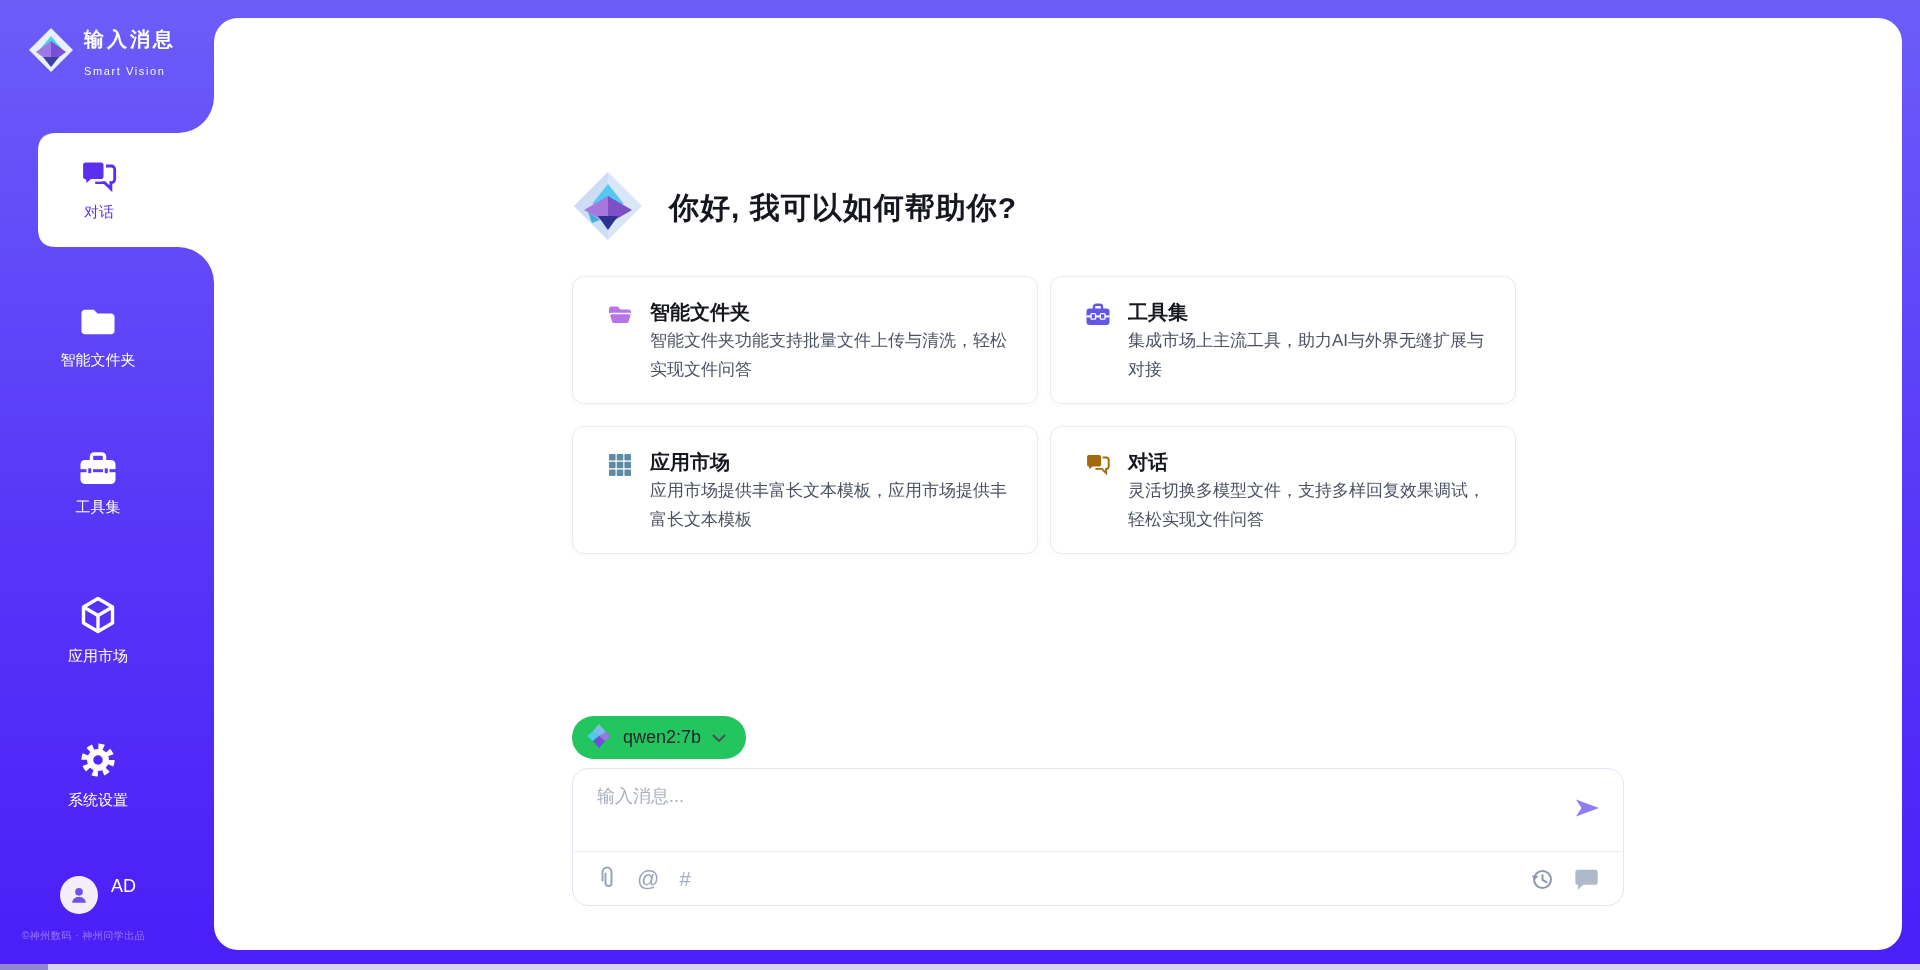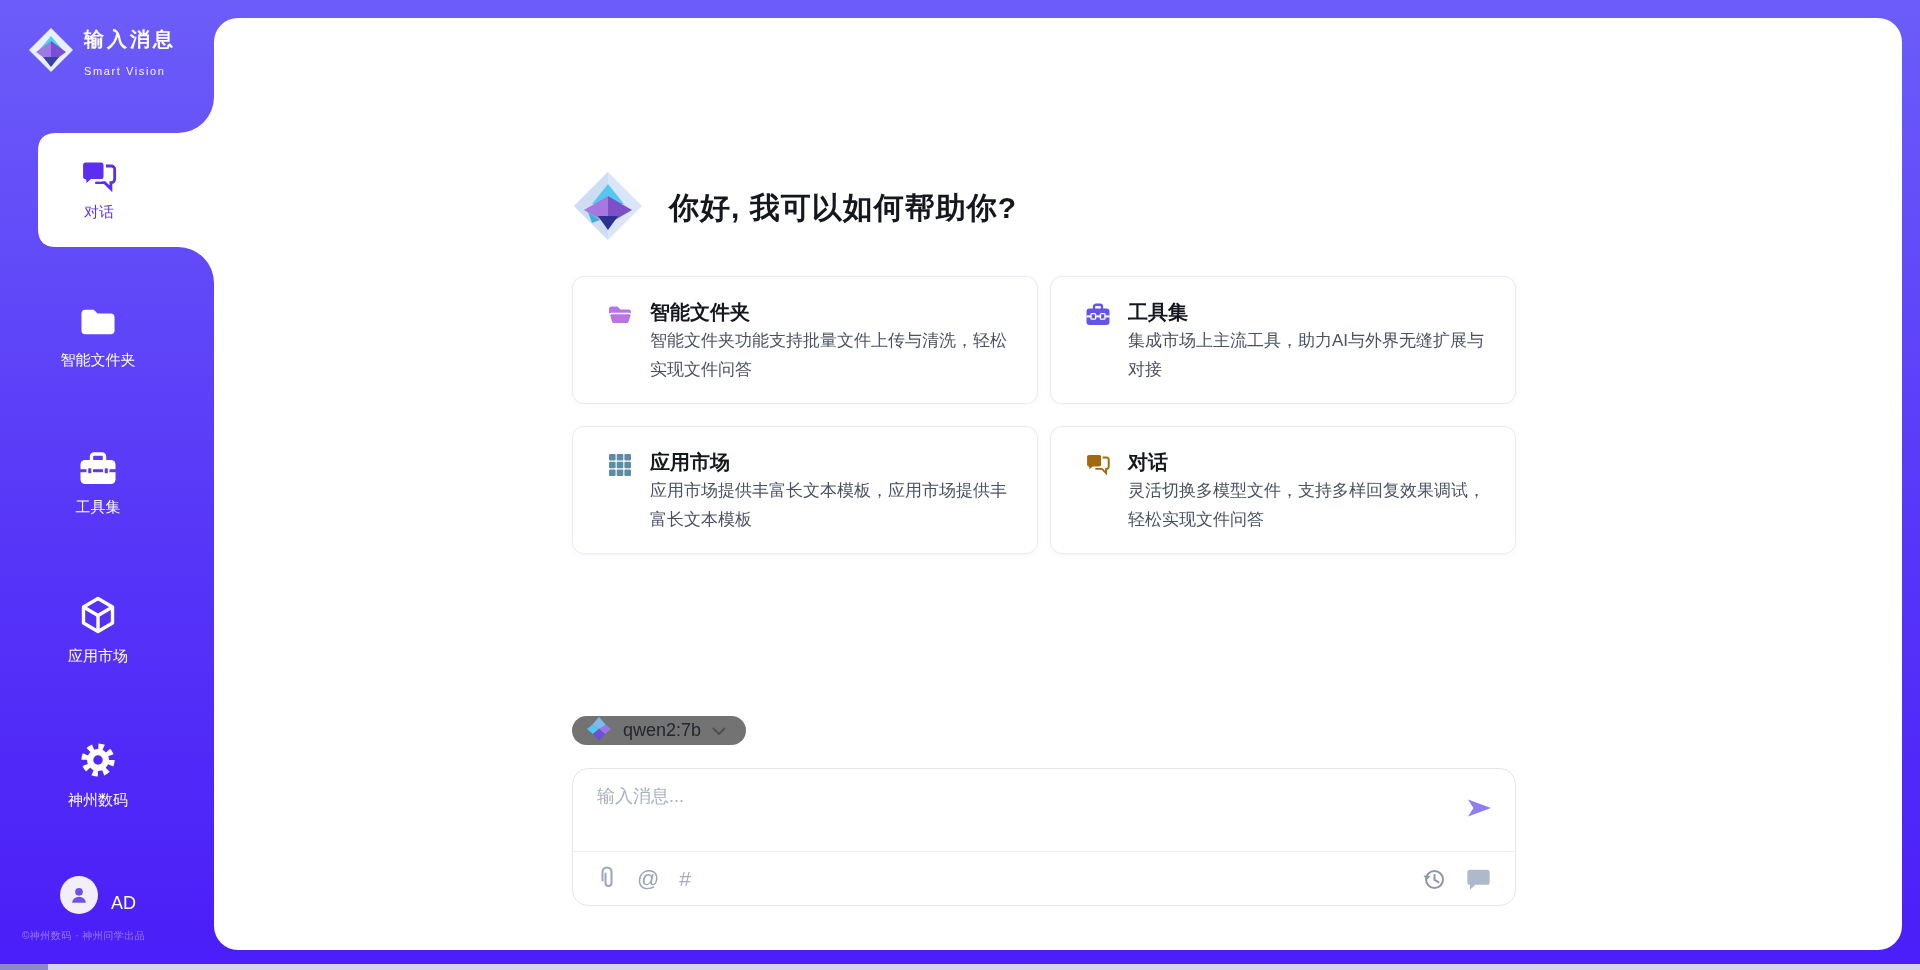--- a/index.html
+++ b/index.html
@@ -17,42 +17,42 @@
   .logo-cn { font-size:20px; font-weight:bold; letter-spacing:3px; }
   .logo-en { font-size:11px; letter-spacing:1.6px; margin-top:12px; opacity:.95; }
   .tab-svg { position:absolute; left:38px; top:97px; }
   .tab-content { position:absolute; left:38px; top:133px; width:122px; height:114px;
     display:flex; flex-direction:column; align-items:center; justify-content:center; gap:7px; cursor:pointer; }
   .tab-label { color:#5B2EF0; font-size:15px; }
   .nav-item { position:absolute; left:18px; width:160px; display:flex; flex-direction:column;
     align-items:center; gap:9px; color:#fff; font-size:15px; cursor:pointer; }
   .nav-folders { top:305px; } .nav-tools { top:452px; } .nav-apps { top:595px; } .nav-settings { top:741px; }
   .user-row { position:absolute; left:18px; top:876px; width:160px; display:flex;
-    align-items:flex-end; justify-content:center; gap:13px; color:#fff; font-size:18px; cursor:pointer; }
+    align-items:flex-start; justify-content:center; gap:13px; color:#fff; font-size:18px; cursor:pointer; }
   .avatar { width:38px; height:38px; border-radius:50%; background:#F2EFFB;
     display:flex; align-items:center; justify-content:center; }
   .sidebar-footer { position:absolute; left:22px; top:929px; color:rgba(255,255,255,.38);
     font-size:10px; letter-spacing:.5px; }
   
   .greeting { position:absolute; left:358px; top:152px; display:flex; align-items:center; gap:25px; }
   .greeting-text { font-size:30px; font-weight:bold; color:#15171E; letter-spacing:1px; }
   
   .cards { position:absolute; left:358px; top:258px; width:944px; display:grid;
     grid-template-columns:1fr 1fr; gap:22px 12px; }
   .card { height:128px; border:1px solid #E9EBF3; border-radius:12px; background:#fff;
     box-shadow:0 1px 5px rgba(96,96,160,.05); padding:22px 24px 0 34px; display:flex; gap:17px; cursor:pointer; }
   .card-icon { flex:0 0 26px; margin-top:3px; }
   .card-title { font-size:20px; font-weight:bold; color:#15171E; }
   .card-desc { margin-top:0; font-size:17px; line-height:29px; color:#4A5262; }
   
-  .model-pill { position:absolute; left:358px; top:698px; height:29px; display:inline-flex;
-    align-items:center; gap:11px; padding:0 20px 0 14px; background:#737373; border-radius:22px; cursor:pointer; }
+  .model-pill { position:absolute; left:358px; top:698px; height:43px; display:inline-flex;
+    align-items:center; gap:11px; padding:0 20px 0 14px; background:#22c55e; border-radius:22px; cursor:pointer; }
   .model-name { font-size:18px; color:#23262E; }
   
-  .composer { position:absolute; left:358px; top:750px; width:944px; height:138px;
+  .composer { position:absolute; left:358px; top:750px; width:1052px; height:138px;
     border:1px solid #E3E6F1; border-radius:16px; background:#fff; }
   .composer textarea { position:absolute; left:24px; top:15px; width:840px; height:58px;
     border:none; outline:none; resize:none; background:transparent; font-size:18px;
     font-family:inherit; color:#333; }
   .composer textarea::placeholder { color:#A8AFBD; }
   .send-btn { position:absolute; right:22px; top:27px; cursor:pointer; line-height:0; }
   .comp-divider { position:absolute; left:1px; right:1px; top:82px; height:1px; background:#EBEDF4; }
   .comp-row { position:absolute; left:24px; right:24px; top:83px; height:54px;
     display:flex; align-items:center; justify-content:space-between; }
   .comp-left, .comp-right { display:flex; align-items:center; gap:20px; }
@@ -282,21 +282,21 @@
       <defs>
         <mask id="mGear">
           <circle cx="20" cy="20" r="11.5" fill="#fff"></circle>
           <circle cx="20" cy="20" r="13.5" fill="none" stroke="#fff" stroke-width="8" stroke-dasharray="5.3 5.3"></circle>
           <circle cx="20" cy="20" r="5" fill="#000"></circle>
         </mask>
       </defs>
       <rect width="40" height="40" fill="#fff" mask="url(#mGear)"></rect>
     </svg>
   </span>
-  <span>神州数码</span>
+  <span>系统设置</span>
 </div>
 
 <div class="user-row">
   <span class="avatar">
     <svg width="22" height="22" viewBox="0 0 24 24">
       <circle cx="12" cy="8.5" r="4.2" fill="#6D52E8"></circle>
       <path d="M4.5 20.5 a7.5 6.5 0 0 1 15 0 z" fill="#6D52E8"></path>
     </svg>
   </span>
   <span>AD</span>

